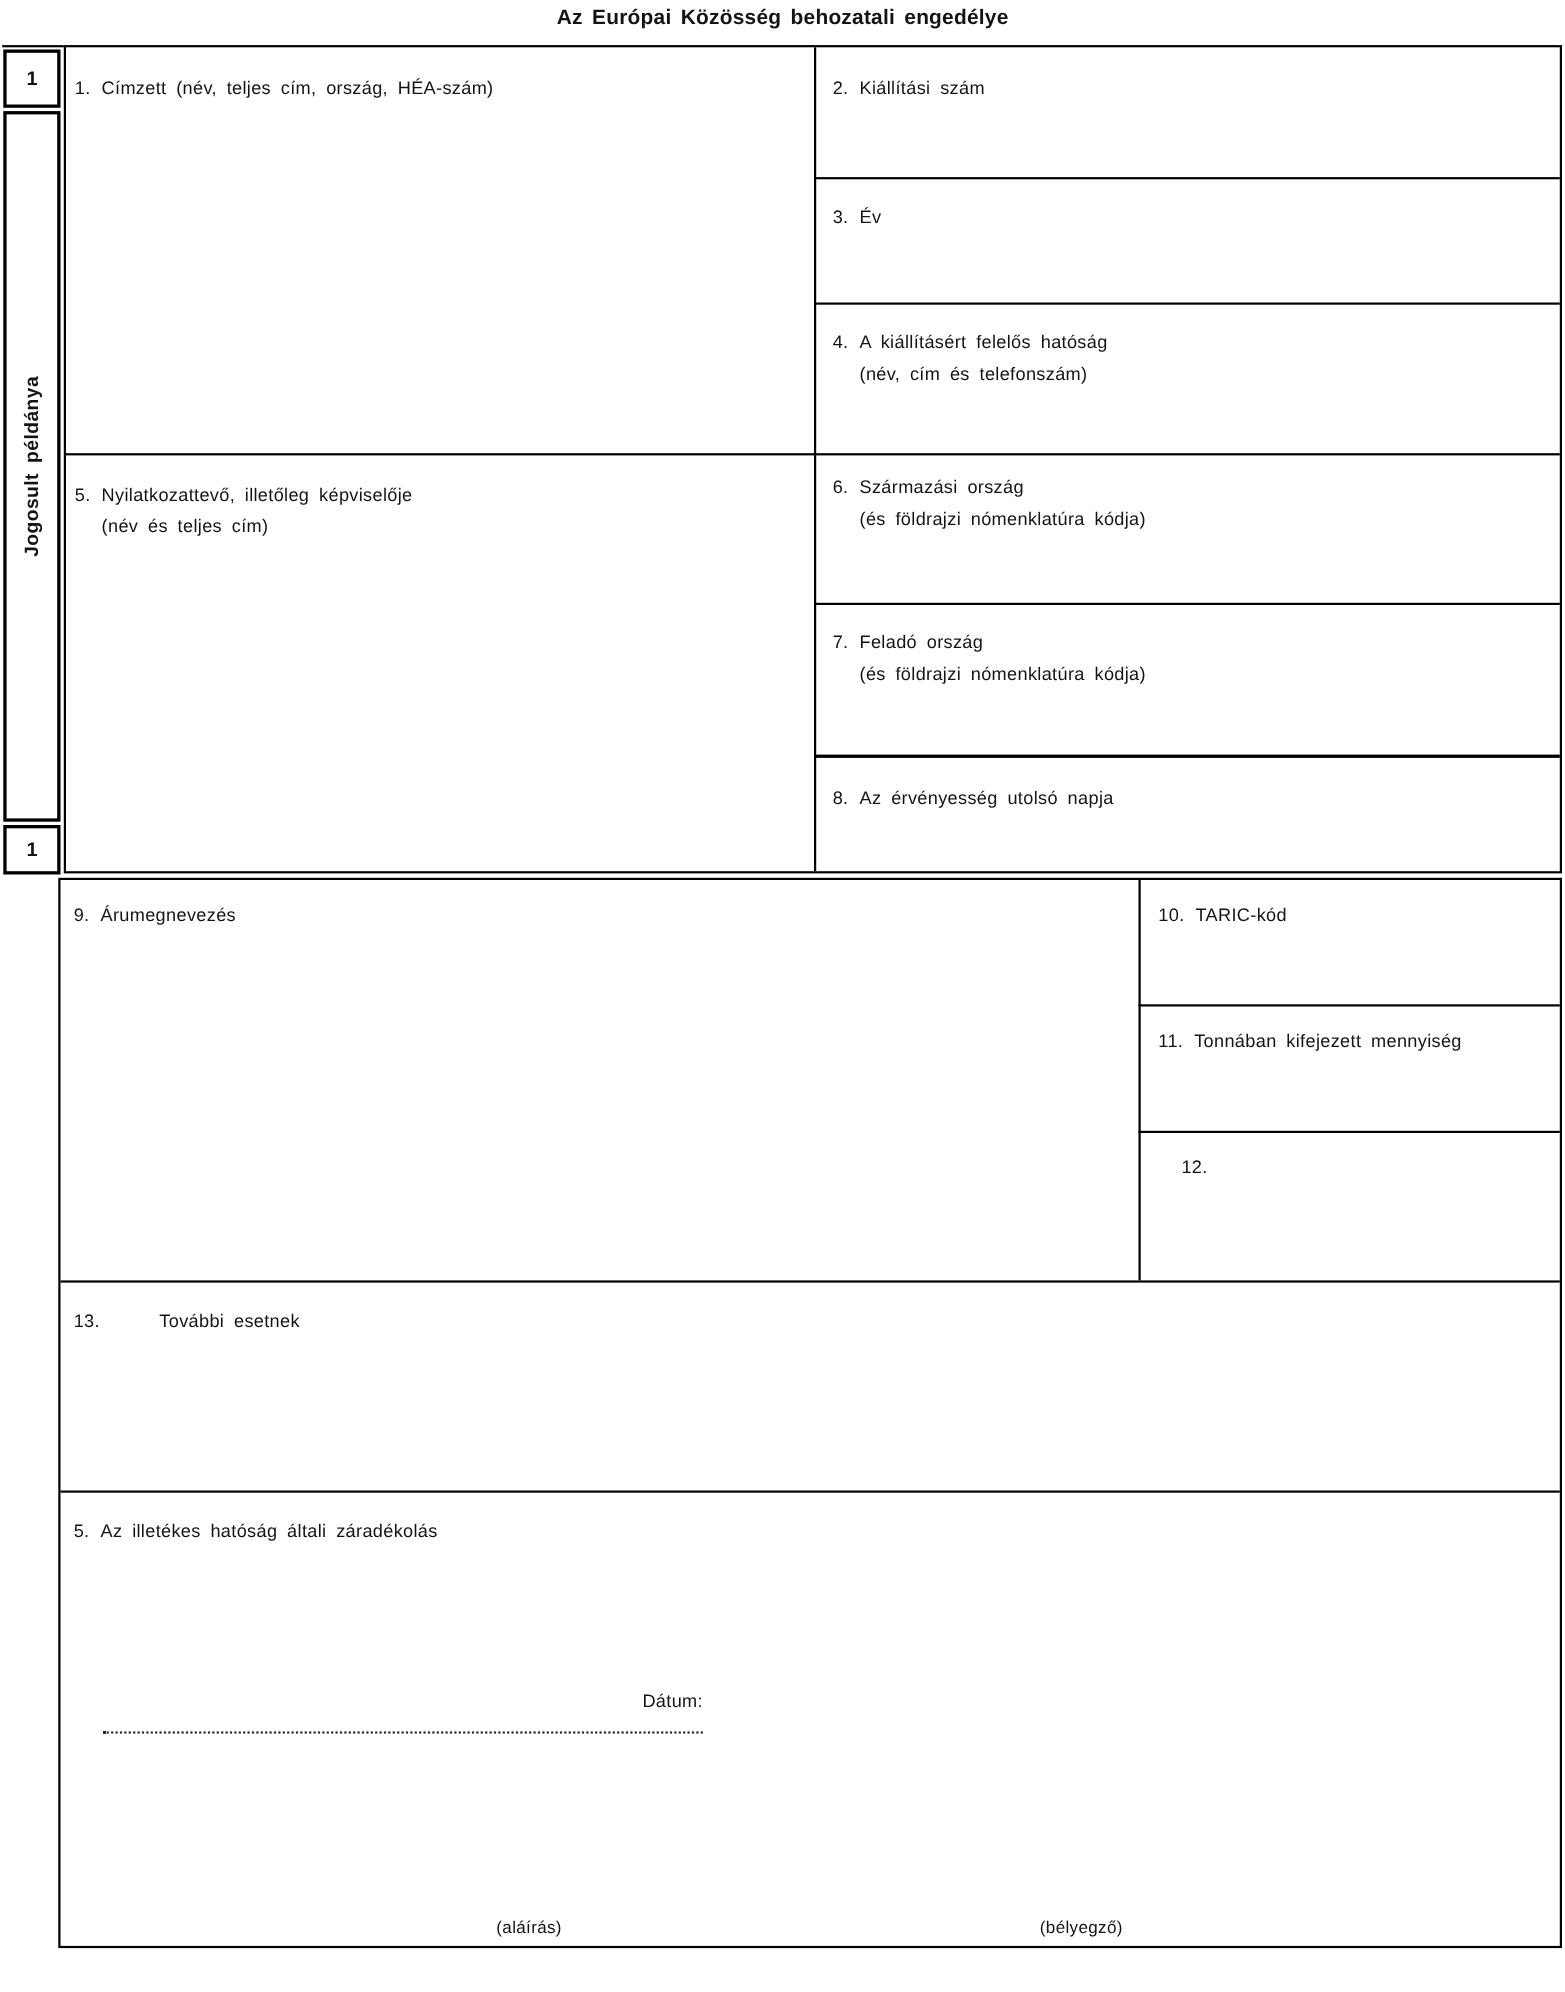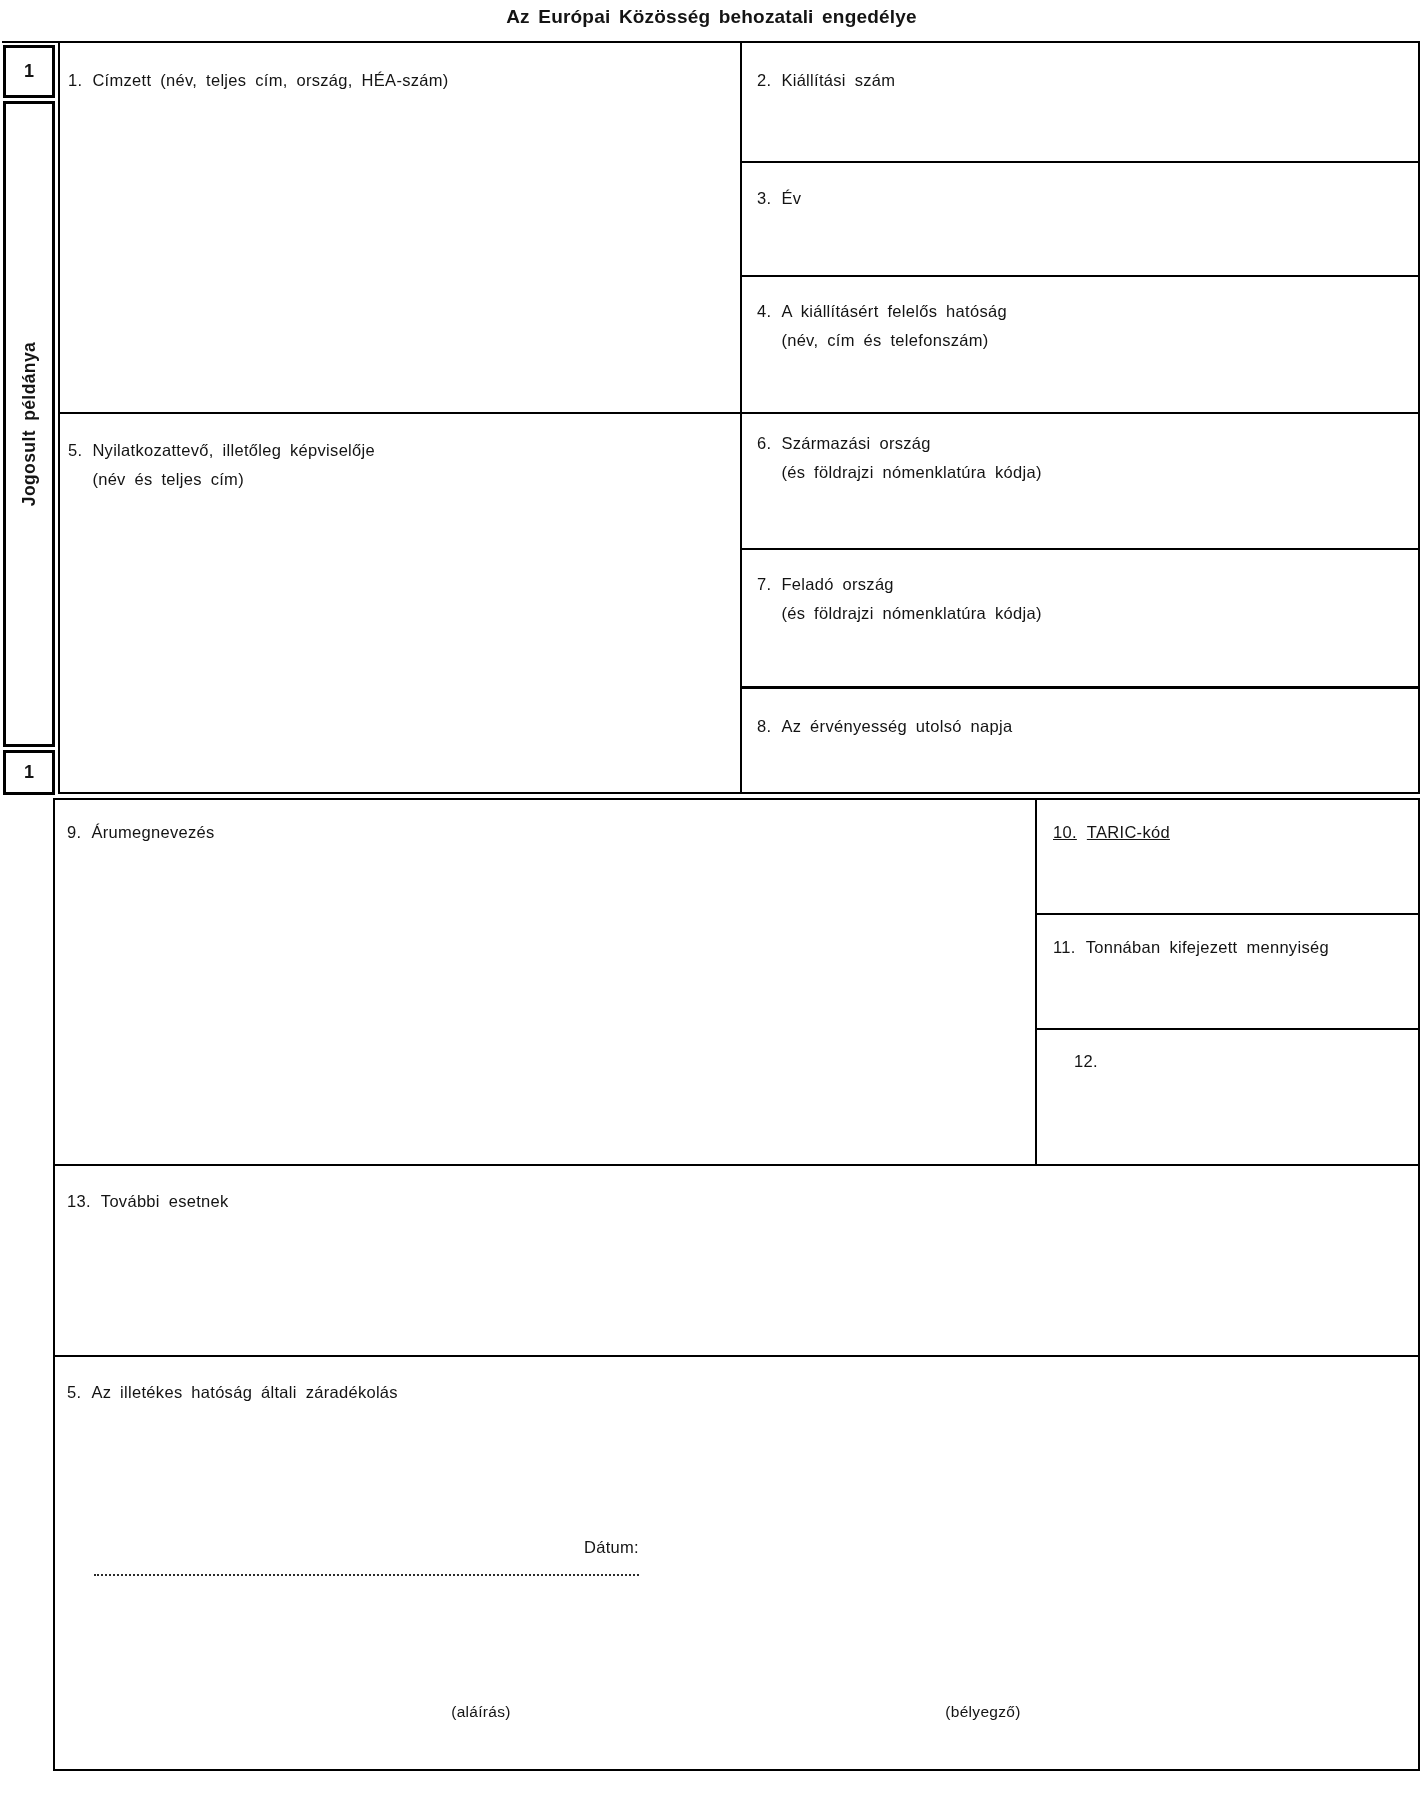--- a/index.html
+++ b/index.html
@@ -63,20 +63,21 @@
     width:545px;height:16px;
     margin-left:8px;
     border-bottom:2px dotted #2b2b2b;
   }
   .footlbl{
     position:absolute;
     width:200px;
     text-align:center;
     font-size:15.5px;
     letter-spacing:.3px;
+    margin-top:41px;
   }
 </style>
 </head>
 <body>
 
 <div class="page">
 
   <div class="title">Az Európai Közösség behozatali engedélye</div>
 
   <div class="rule" style="left:2px;top:41px;width:1418px;height:2px;"></div>
@@ -172,39 +173,39 @@
     <div class="line" style="left:980px;top:113px;width:383px;height:2px;"></div>
     <div class="line" style="left:980px;top:228px;width:383px;height:2px;"></div>
 
     <div class="lbl" style="left:12px;top:18px;">
       <span class="num">9.</span>
       <span class="txt">
           <span>Árumegnevezés</span>
         </span>
     </div>
 
-    <div class="lbl" style="left:998px;top:18px;text-decoration:underline;">
+    <div class="lbl" style="left:998px;top:18px;">
       <span class="num">10.</span>
       <span class="txt">
           <span>TARIC-kód</span>
         </span>
     </div>
 
     <div class="lbl" style="left:998px;top:133px;">
       <span class="num">11.</span>
       <span class="txt">
           <span>Tonnában kifejezett mennyiség</span>
         </span>
     </div>
 
     <div class="lbl" style="left:1019px;top:247px;flex-direction:column;">
       <span class="num">12.</span>
     </div>
 
-    <div class="lbl" style="left:12px;top:387px;">
+    <div class="lbl" style="left:12px;top:387px;gap:44px;">
       <span class="num">13.</span>
       <span class="txt">
           <span>További esetnek</span>
         </span>
     </div>
 
     <div class="lbl" style="left:12px;top:578px;">
       <span class="num">5.</span>
       <span class="txt">
           <span>Az illetékes hatóság általi záradékolás</span>

